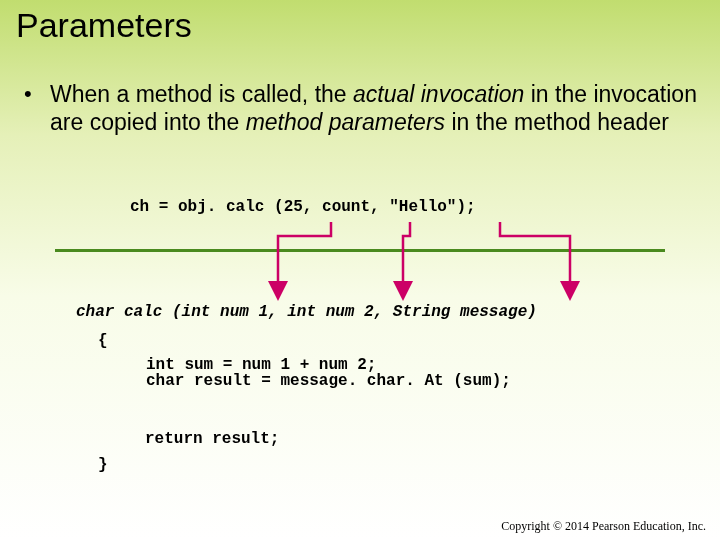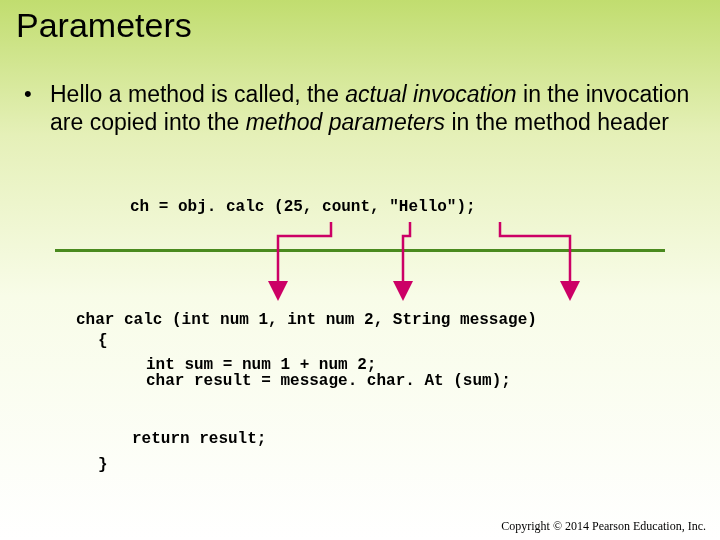--- a/index.html
+++ b/index.html
@@ -88,35 +88,35 @@
 </style>
 </head>
 <body>
 
 <div class="title">Parameters</div>
 
 <div class="bullet-block">
   <div class="bullet-row">
     <div class="bullet-dot">•</div>
     <div class="bullet-text">
-      <span>Hello a method is called, the </span><span class="italic">actual invocation</span><span> in the invocation are copied into the </span><span class="italic">method parameters</span><span> in the method header</span>
+      <span>When a method is called, the </span><span class="italic">actual invocation</span><span> in the invocation are copied into the </span><span class="italic">method parameters</span><span> in the method header</span>
     </div>
   </div>
 </div>
 
 <div class="code" style="position:absolute; top:198px; left:130px;">ch = obj. calc (25, count, "Hello");</div>
 
 <div class="sep"></div>
 
-<div class="code" style="position:absolute; top:311px; left:76px;">char calc (int num 1, int num 2, String message)</div>
+<div class="code" style="position:absolute; top:303px; left:76px;font-style:italic;">char calc (int num 1, int num 2, String message)</div>
 
 <div class="code" style="position:absolute; top:332px; left:98px;">{</div>
 <div class="code" style="position:absolute; top:356px; left:146px;">int sum = num 1 + num 2;</div>
 <div class="code" style="position:absolute; top:372px; left:146px;">char result = message. char. At (sum);</div>
-<div class="code" style="position:absolute; top:430px; left:132px;">return result;</div>
+<div class="code" style="position:absolute; top:430px; left:145px;">return result;</div>
 <div class="code" style="position:absolute; top:456px; left:98px;">}</div>
 
 <svg class="arrows">
   <defs>
     <marker id="ah" markerWidth="8" markerHeight="8" refX="4" refY="4" orient="auto">
       <path d="M0,0 L8,4 L0,8 Z" fill="#cc0066"></path>
     </marker>
   </defs>
 
   <path d="M 331 222 L 331 236 L 278 236 L 278 291" fill="none" stroke="#cc0066" stroke-width="2.5" marker-end="url(#ah)"></path>

